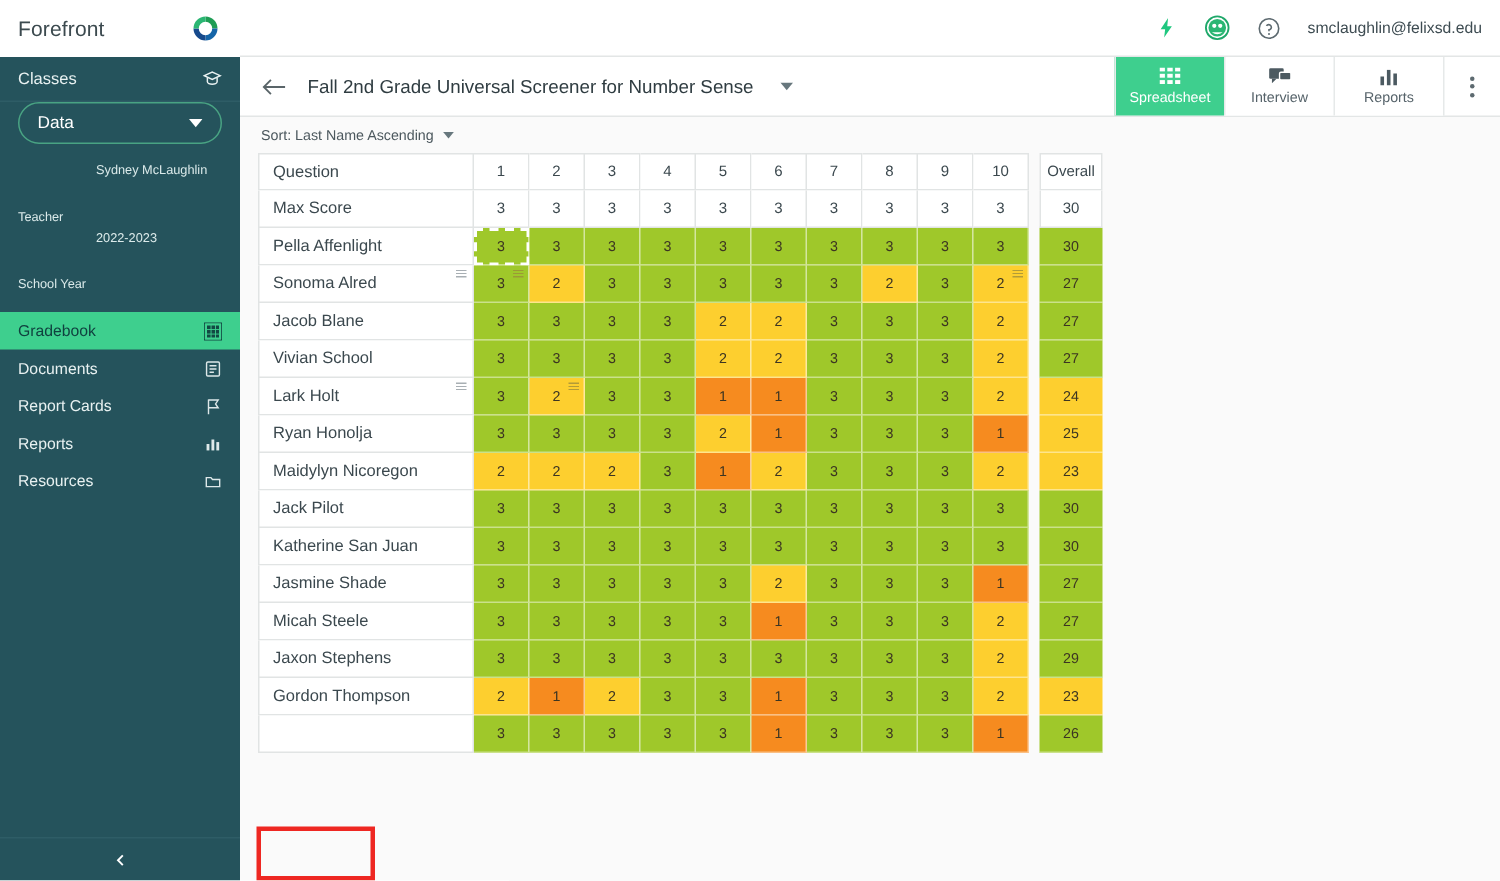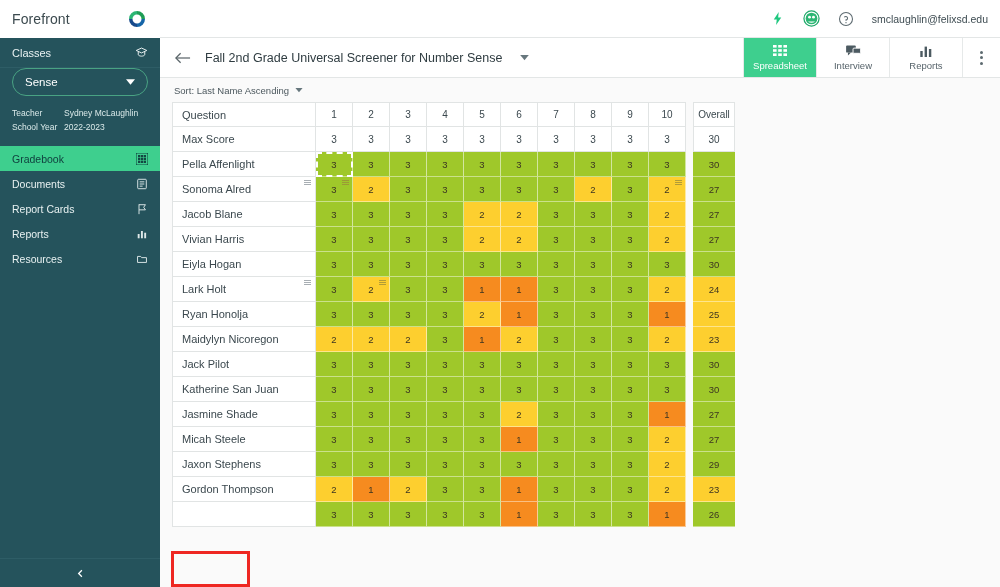--- a/index.html
+++ b/index.html
@@ -37,21 +37,21 @@
     padding: 0 12px; color: #3ecf8e; font-size: 12px;
   }
   .sb-subject-wrap { padding: 0 12px 0 12px; }
   .sb-subject {
     height: 28px; border: 1px solid #49a383; border-radius: 14px;
     display: flex; align-items: center; justify-content: space-between;
     padding: 0 12px; color: #ffffff; font-size: 11.5px;
   }
   .sb-meta { padding: 12px 12px 10px 12px; }
   .sb-meta-row { display: flex; font-size: 8.5px; color: #dbeaea; margin-bottom: 4px; }
-  .sb-meta-k { width: 52px; flex: 0 0 52px; }
+  .sb-meta-k { width: 52px; flex: 0 0 52px; margin-top: 31px; }
   .sb-meta-v { }
   .sb-nav { display: flex; flex-direction: column; }
   .sb-item {
     height: 25px; display: flex; align-items: center; justify-content: space-between;
     padding: 0 12px; color: #e8f1f1; font-size: 10.5px;
   }
   .sb-item.active { background: #3ecf8e; color: #10413f; }
   .sb-item .sb-ic { opacity: .95; display: flex; align-items: center; }
   .sb-collapse {
     position: absolute; left: 0; bottom: 0; width: 160px; height: 29px;
@@ -197,21 +197,21 @@
         <svg width="13" height="13" viewBox="0 0 16 16" fill="none" stroke="#e9f2f2" stroke-width="1.2">
           <path d="M1.5 5.5 L8 2.5 L14.5 5.5 L8 8.5 Z"></path>
           <path d="M4 7 V10.5 C4 11.6 6 12.5 8 12.5 C10 12.5 12 11.6 12 10.5 V7"></path>
         </svg>
       </span>
     </div>
 
 
     <div class="sb-subject-wrap">
       <div class="sb-subject">
-        <span>Sense</span>
+        <span>Data</span>
         <span>
           <svg width="9" height="7" viewBox="0 0 10 7">
               <path d="M0 0 L10 0 L5 6 Z" fill="#ffffff"></path>
             </svg>
         </span>
       </div>
     </div>
 
     <div class="sb-meta">
       <div class="sb-meta-row">
@@ -460,48 +460,33 @@
               <td class="cell cellpos" style="background: rgb(253, 207, 47);">2</td>
               <td class="cell cellpos" style="background: rgb(253, 207, 47);">2</td>
               <td class="cell cellpos" style="background: rgb(159, 200, 42);">3</td>
               <td class="cell cellpos" style="background: rgb(159, 200, 42);">3</td>
               <td class="cell cellpos" style="background: rgb(159, 200, 42);">3</td>
               <td class="cell cellpos" style="background: rgb(253, 207, 47);">2</td>
               <td class="spacer-col"></td>
               <td class="ov" style="background: rgb(159, 200, 42);">27</td>
             </tr>
             <tr>
-              <td class="c-name">Vivian Harris</td>
+              <td class="c-name">Vivian School</td>
               <td class="cell cellpos" style="background: rgb(159, 200, 42);">3</td>
               <td class="cell cellpos" style="background: rgb(159, 200, 42);">3</td>
               <td class="cell cellpos" style="background: rgb(159, 200, 42);">3</td>
               <td class="cell cellpos" style="background: rgb(159, 200, 42);">3</td>
               <td class="cell cellpos" style="background: rgb(253, 207, 47);">2</td>
               <td class="cell cellpos" style="background: rgb(253, 207, 47);">2</td>
               <td class="cell cellpos" style="background: rgb(159, 200, 42);">3</td>
               <td class="cell cellpos" style="background: rgb(159, 200, 42);">3</td>
               <td class="cell cellpos" style="background: rgb(159, 200, 42);">3</td>
               <td class="cell cellpos" style="background: rgb(253, 207, 47);">2</td>
               <td class="spacer-col"></td>
               <td class="ov" style="background: rgb(159, 200, 42);">27</td>
-            </tr>
-            <tr>
-              <td class="c-name">Eiyla Hogan</td>
-              <td class="cell cellpos" style="background: rgb(159, 200, 42);">3</td>
-              <td class="cell cellpos" style="background: rgb(159, 200, 42);">3</td>
-              <td class="cell cellpos" style="background: rgb(159, 200, 42);">3</td>
-              <td class="cell cellpos" style="background: rgb(159, 200, 42);">3</td>
-              <td class="cell cellpos" style="background: rgb(159, 200, 42);">3</td>
-              <td class="cell cellpos" style="background: rgb(159, 200, 42);">3</td>
-              <td class="cell cellpos" style="background: rgb(159, 200, 42);">3</td>
-              <td class="cell cellpos" style="background: rgb(159, 200, 42);">3</td>
-              <td class="cell cellpos" style="background: rgb(159, 200, 42);">3</td>
-              <td class="cell cellpos" style="background: rgb(159, 200, 42);">3</td>
-              <td class="spacer-col"></td>
-              <td class="ov" style="background: rgb(159, 200, 42);">30</td>
             </tr>
             <tr>
               <td class="c-name">Lark Holt<span class="note-mark"></span></td>
               <td class="cell cellpos" style="background: rgb(159, 200, 42);">3</td>
               <td class="cell cellpos" style="background: rgb(253, 207, 47);">2<span class="note-mark in-cell"></span></td>
               <td class="cell cellpos" style="background: rgb(159, 200, 42);">3</td>
               <td class="cell cellpos" style="background: rgb(159, 200, 42);">3</td>
               <td class="cell cellpos" style="background: rgb(246, 139, 31);">1</td>
               <td class="cell cellpos" style="background: rgb(246, 139, 31);">1</td>
               <td class="cell cellpos" style="background: rgb(159, 200, 42);">3</td>

